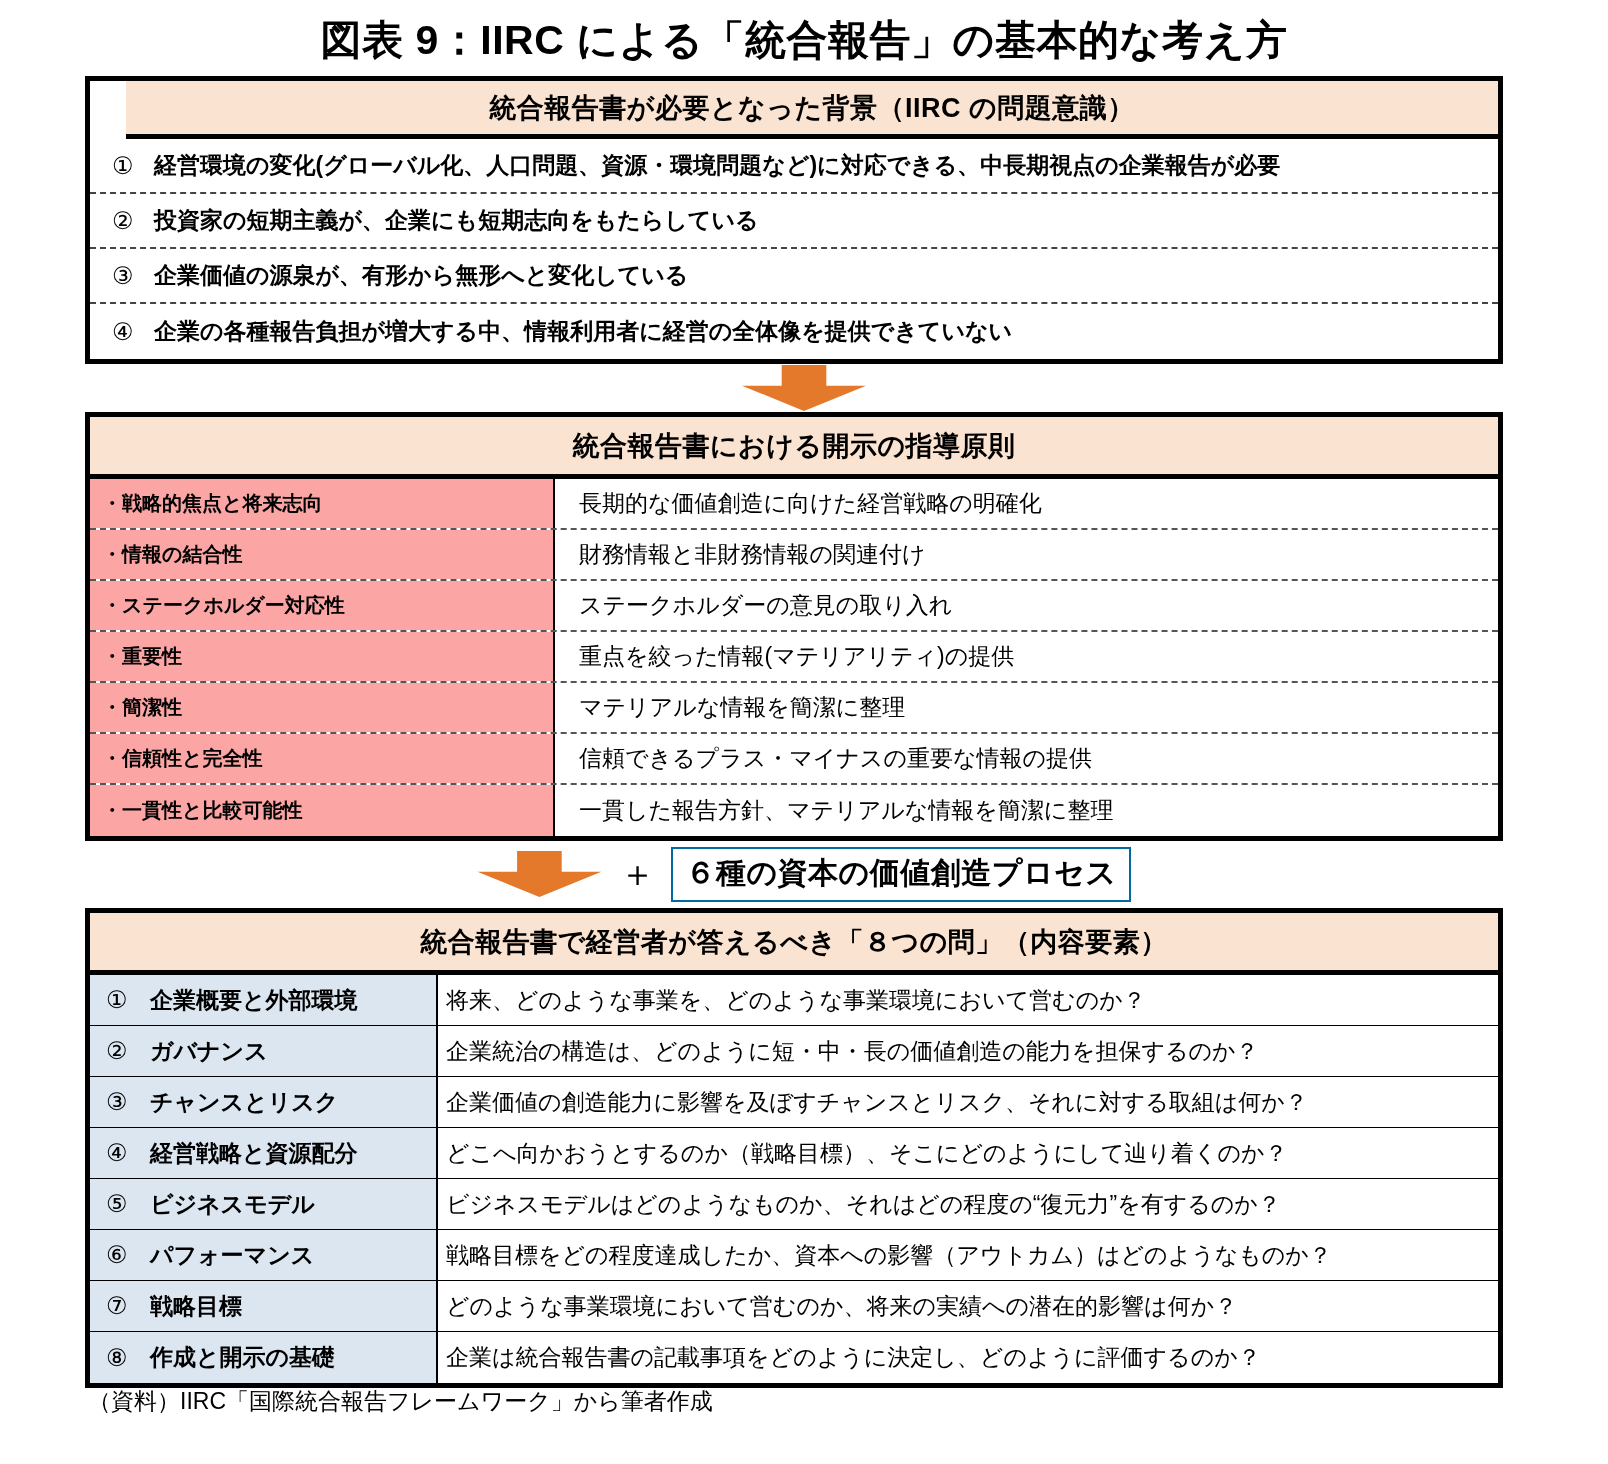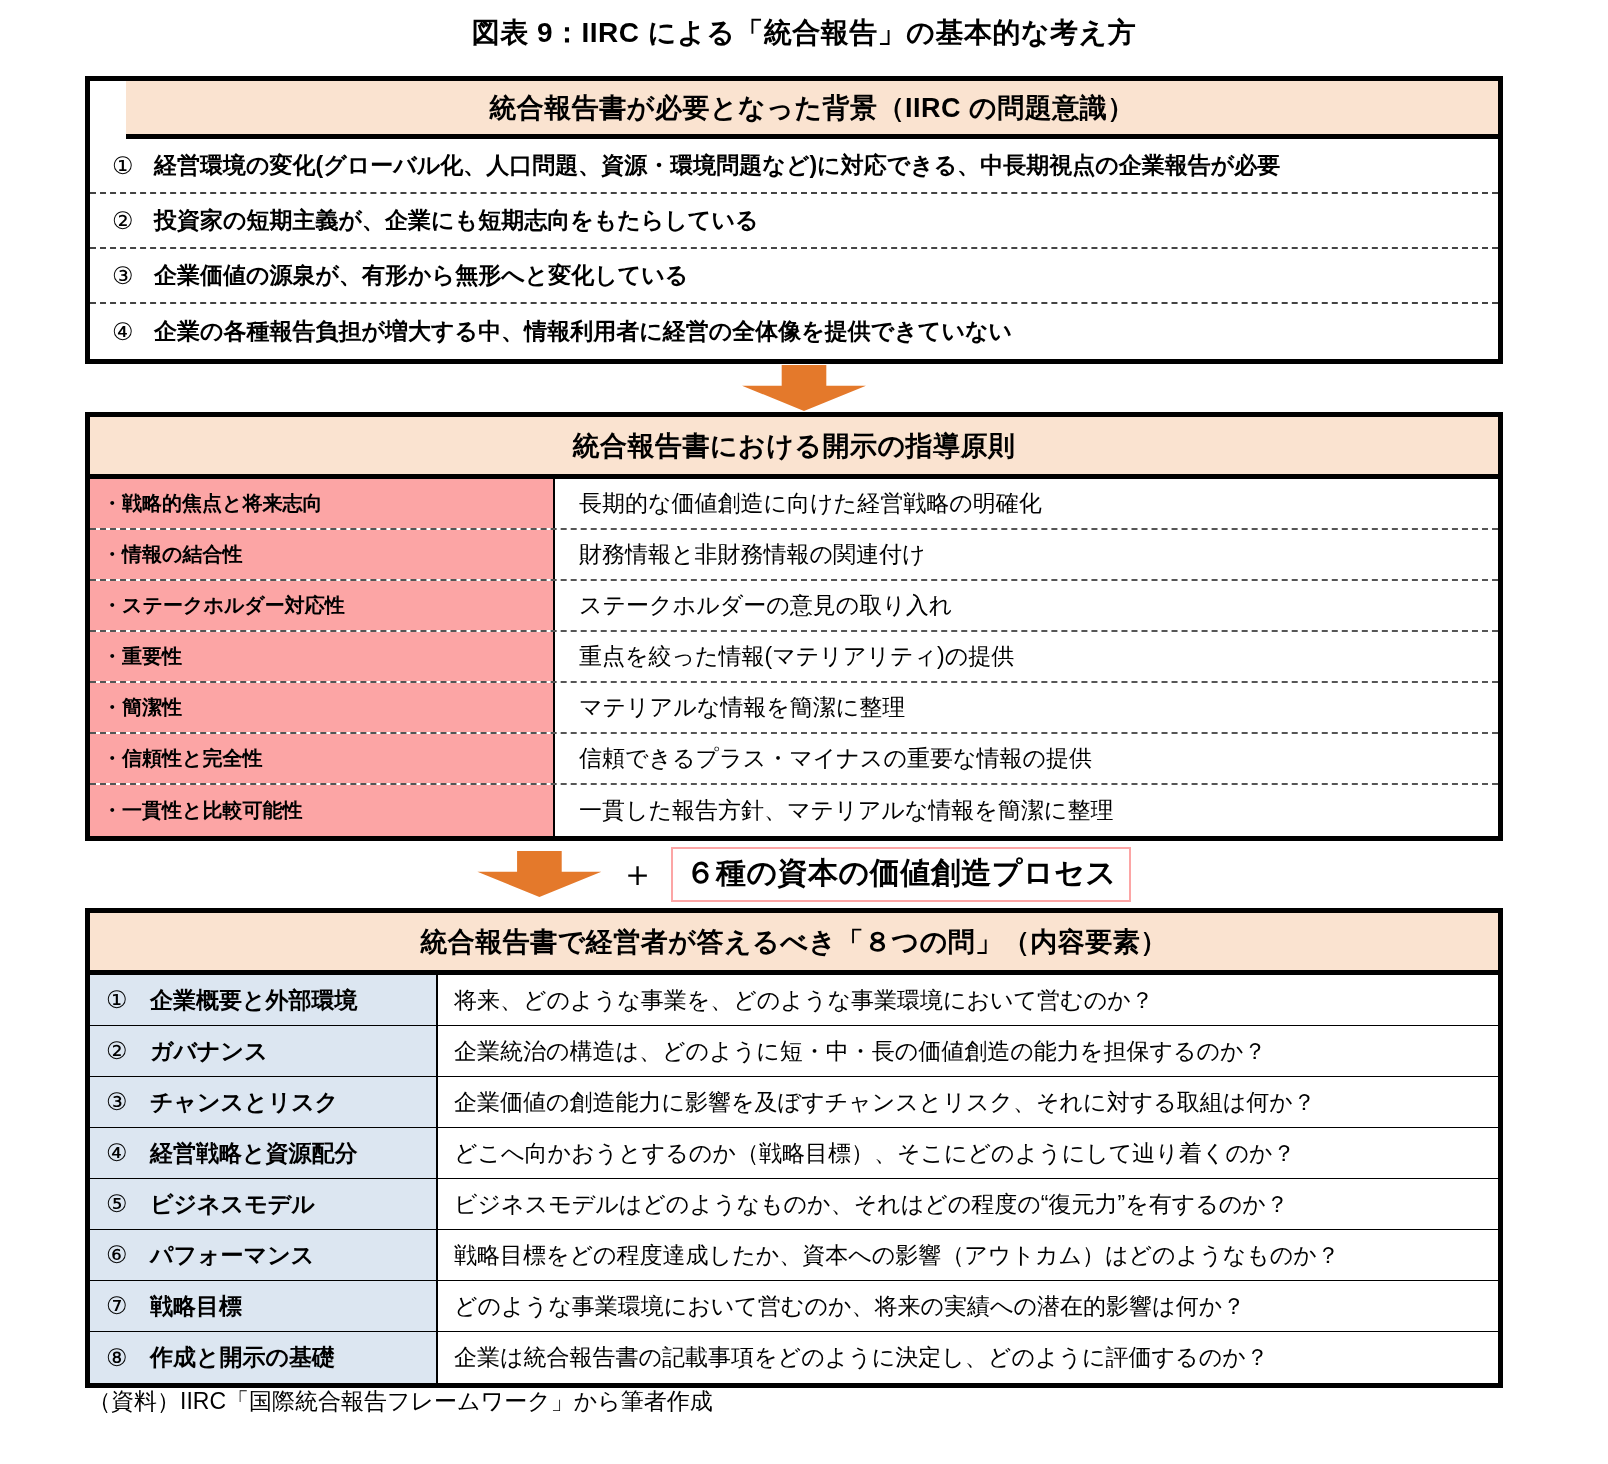--- a/index.html
+++ b/index.html
@@ -12,21 +12,21 @@
     height: 1464px;
     font-family: "Liberation Sans", "DejaVu Sans", sans-serif;
     color: #000000;
     position: relative;
     overflow: hidden;
   }
 
   
   .fig-title {
     text-align: center;
-    font-size: 28px;
+    font-size: 41px;
     font-weight: bold;
     letter-spacing: 0.5px;
     padding-top: 16px;
     padding-bottom: 6px;
     line-height: 1.2;
   }
 
   
   .panel {
     position: absolute;
@@ -90,21 +90,21 @@
   #arrow-1 { top: 364px; height: 48px; }
   #arrow-2 { top: 845px; height: 58px; }
 
   .plus-sign {
     font-size: 36px;
     font-weight: normal;
     margin: 0 16px 0 18px;
     line-height: 1;
   }
   .capital-box {
-    border: 2px solid #fca5a5;
+    border: 2px solid #0369a1;
     background: #fff;
     padding: 4px 12px 6px 12px;
     font-size: 30px;
     font-weight: bold;
     letter-spacing: 0.5px;
     white-space: nowrap;
   }
 
   
   #panel-principles { top: 412px; }
@@ -164,21 +164,21 @@
   .q-num {
     display: inline-block;
     min-width: 44px;
     font-weight: normal;
     font-size: 24px;
   }
   .q-right {
     flex: 1;
     display: flex;
     align-items: center;
-    padding-left: 16px;
+    padding-left: 8px;
     font-size: 23px;
     white-space: nowrap;
   }
 
   
   .source-note {
     position: absolute;
     left: 88px;
     top: 1386px;
     font-size: 23px;

